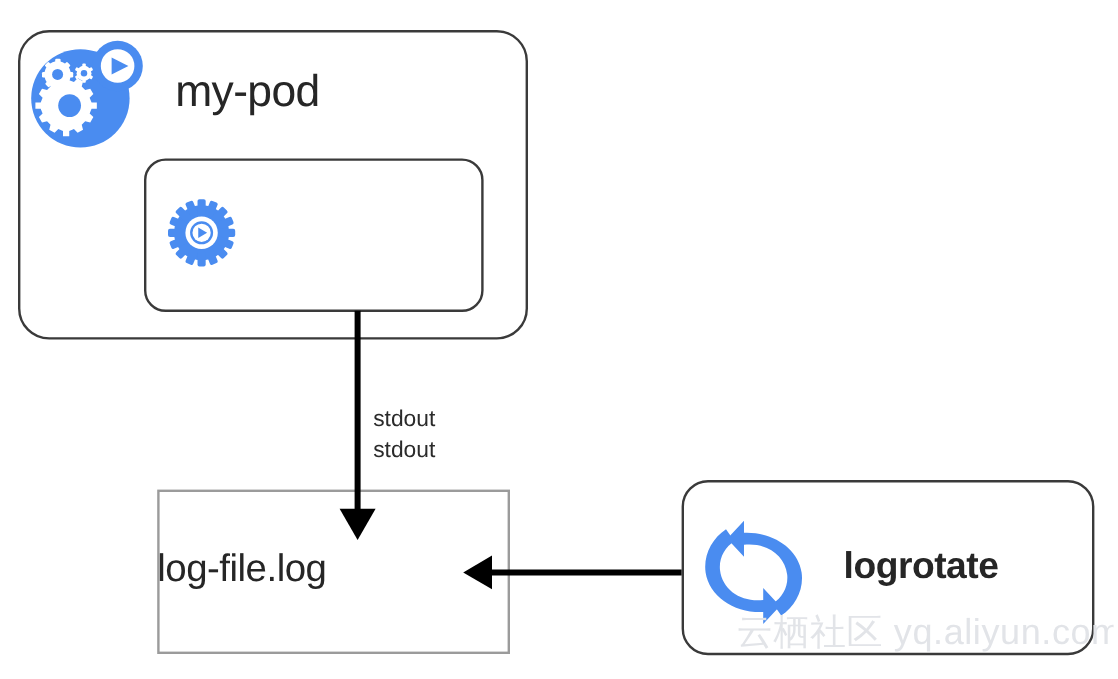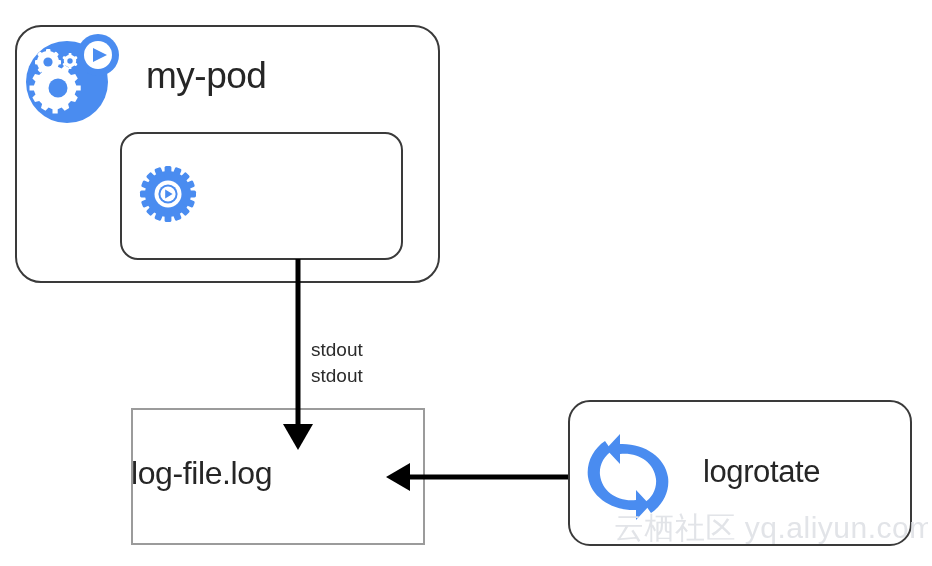--- a/index.html
+++ b/index.html
@@ -129,20 +129,21 @@
 
   .logrotate-label {
     position: absolute;
     left: 703px;
     top: 456px;
     font-size: 31px;
     color: #262626;
     letter-spacing: -0.4px;
     line-height: 1;
     white-space: nowrap;
+    font-weight: bold;
   }
 
   
   .connector-svg {
     position: absolute;
     left: 0;
     top: 0;
     width: 932px;
     height: 566px;
     pointer-events: none;

